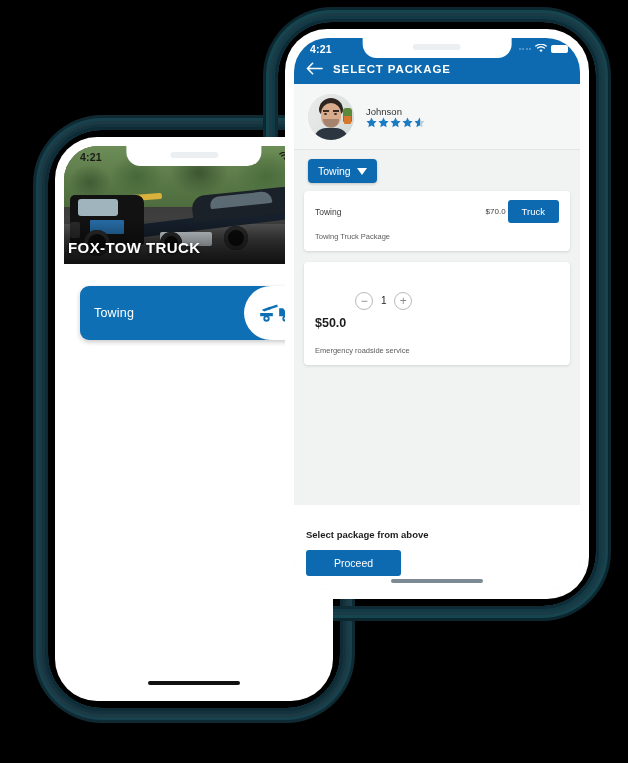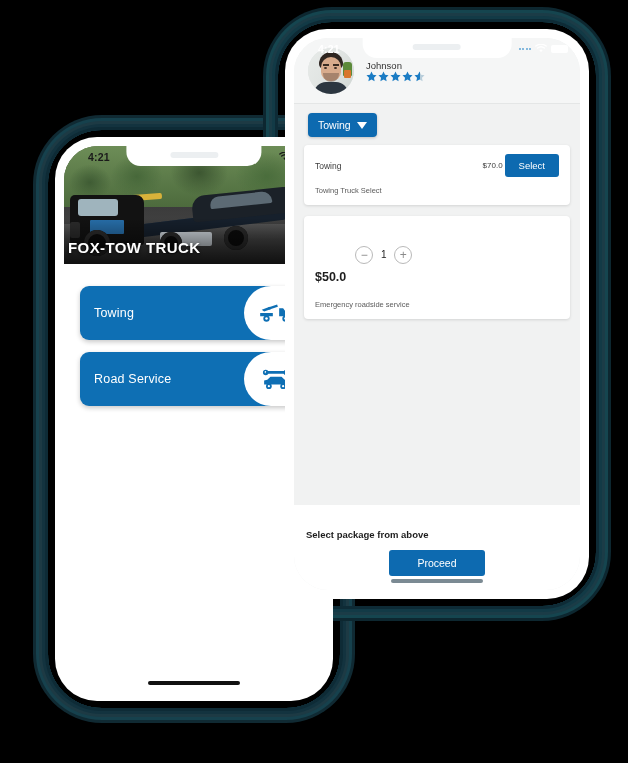--- a/index.html
+++ b/index.html
@@ -44,21 +44,21 @@
     border-bottom-left-radius: 14px; border-bottom-right-radius: 14px;
     z-index: 30;
   }
   .notch-pill {
     position: absolute; top: 6px; left: 50%; transform: translateX(-50%);
     width: 48px; height: 6px; border-radius: 4px; background: #eceff1;
   }
 
   
   .statusbar {
-    position: absolute; top: 0; left: 12px; right: 0; height: 22px;
+    position: absolute; top: 0; left: 4px; right: 0; height: 22px;
     display: flex; align-items: center; justify-content: space-between;
     padding: 0 12px; z-index: 25;
     font-size: 10.5px; font-weight: bold; text-align: center;
   }
   .sb-time { letter-spacing: .2px; }
   .sb-right { display: flex; align-items: center; gap: 4px; }
   .sig-dots { display: flex; gap: 1.5px; align-items: flex-end; }
   .sig-dots i { width: 2px; height: 2px; border-radius: 50%; display: block; }
   .batt { width: 17px; height: 8.5px; border-radius: 2px; }
 
@@ -204,21 +204,21 @@
     border: 1.2px solid #b9b9b9; background: #fff;
     display: flex; align-items: center; justify-content: center;
     color: #8a8a8a; font-size: 12px; line-height: 1; cursor: pointer;
   }
   .qty { font-size: 10px; color: #222; min-width: 7px; text-align: center; }
 
   .bottom-bar {
     background: #fff; padding: 24px 12px 14px 12px; flex: 0 0 auto;
   }
   .bb-hint { font-size: 9.5px; font-weight: bold; color: #1d1d1d; }
-  .proceed-wrap { display: flex; justify-content: center; margin-top: 10px; }
+  .proceed-wrap { display: flex; justify-content: flex-start; margin-top: 10px; }
   .proceed-btn {
     background: #0d6ab0; color: #fff; font-size: 10.5px;
     border: none; border-radius: 3px; padding: 7px 28px; cursor: pointer;
   }
 
   .home-ind {
     position: absolute; bottom: 7px; left: 50%; transform: translateX(-50%);
     width: 92px; height: 4px; border-radius: 3px; z-index: 28;
   }
 </style>
@@ -283,46 +283,39 @@
               <path d="M6 12l10-4 2 3-9 3z"></path>
               <rect x="14" y="9" width="12" height="3" transform="rotate(-18 14 9)"></rect>
               <circle cx="12" cy="23" r="4"></circle>
                 <circle cx="36" cy="23" r="4"></circle>
               <circle cx="12" cy="23" r="1.6" fill="#fff"></circle>
                 <circle cx="36" cy="23" r="1.6" fill="#fff"></circle>
             </svg>
           </span>
         </div>
 
-        <div class="svc-card">
-          <span class="svc-label">Road Service</span>
-          <span class="svc-badge">
-            <svg viewBox="0 0 48 32" fill="#0e6fb4">
-              <rect x="11" y="6" width="26" height="3.4" rx="1.7"></rect>
-              <path d="M11 4.2a3 3 0 1 0 0 7 3 3 0 0 0 0-7zm0 1.6a1.4 1.4 0 1 1 0 2.8 1.4 1.4 0 0 1 0-2.8z"></path>
-              <path d="M37 4.2a3 3 0 1 1 0 7 3 3 0 0 1 0-7zm0 1.6a1.4 1.4 0 1 0 0 2.8 1.4 1.4 0 0 0 0-2.8z"></path>
-              <path d="M9 23h30v-5l-4-1-4-4H17l-4 4-4 1z"></path>
-              <circle cx="15" cy="25" r="3.6"></circle>
-                <circle cx="33" cy="25" r="3.6"></circle>
-              <circle cx="15" cy="25" r="1.4" fill="#fff"></circle>
-                <circle cx="33" cy="25" r="1.4" fill="#fff"></circle>
-            </svg>
-          </span>
-        </div>
 
       </div>
 
       <div class="home-ind" style="background:#111"></div>
     </div>
   </div>
 
   <div class="phone phone-right">
     <div class="screen">
       <div class="app">
 
+        <div class="appbar">
+          <span class="back-arrow">
+            <svg viewBox="0 0 18 13">
+                <path d="M7 1L1.5 6.5 7 12M1.8 6.5H17" stroke="#fff" stroke-width="1.7" fill="none" stroke-linecap="round" stroke-linejoin="round"></path>
+              </svg>
+          </span>
+          <span class="appbar-title">SELECT PACKAGE</span>
+        </div>
 
         <div class="statusbar">
           <span class="sb-time" style="color:#fff">4:21</span>
           <span class="sb-right">
             <span class="sig-dots">
               <i style="background:#5fa5d4"></i>
                 <i style="background:#5fa5d4"></i>
                 <i style="background:#5fa5d4"></i>
                 <i style="background:#5fa5d4"></i>
             </span>
@@ -399,23 +392,23 @@
             <span class="caret"></span>
           </span>
         </div>
 
         <div class="pkg-list">
 
           <div class="pkg-card">
             <div class="pkg-top">
               <span class="pkg-name-sm">Towing</span>
               <span class="pkg-price-sm">$70.0</span>
-              <button class="select-btn">Select</button>
+              <button class="select-btn">Truck</button>
             </div>
-            <div class="pkg-desc-sm">Towing Truck Select</div>
+            <div class="pkg-desc-sm">Towing Truck Package</div>
           </div>
 
           <div class="pkg-card">
             <div class="pkg-top">
               <span class="pkg-price-lg">$50.0</span>
               <span class="stepper">
                 <button class="step-btn">−</button>
                 <span class="qty">1</span>
                 <button class="step-btn">+</button>
               </span>

